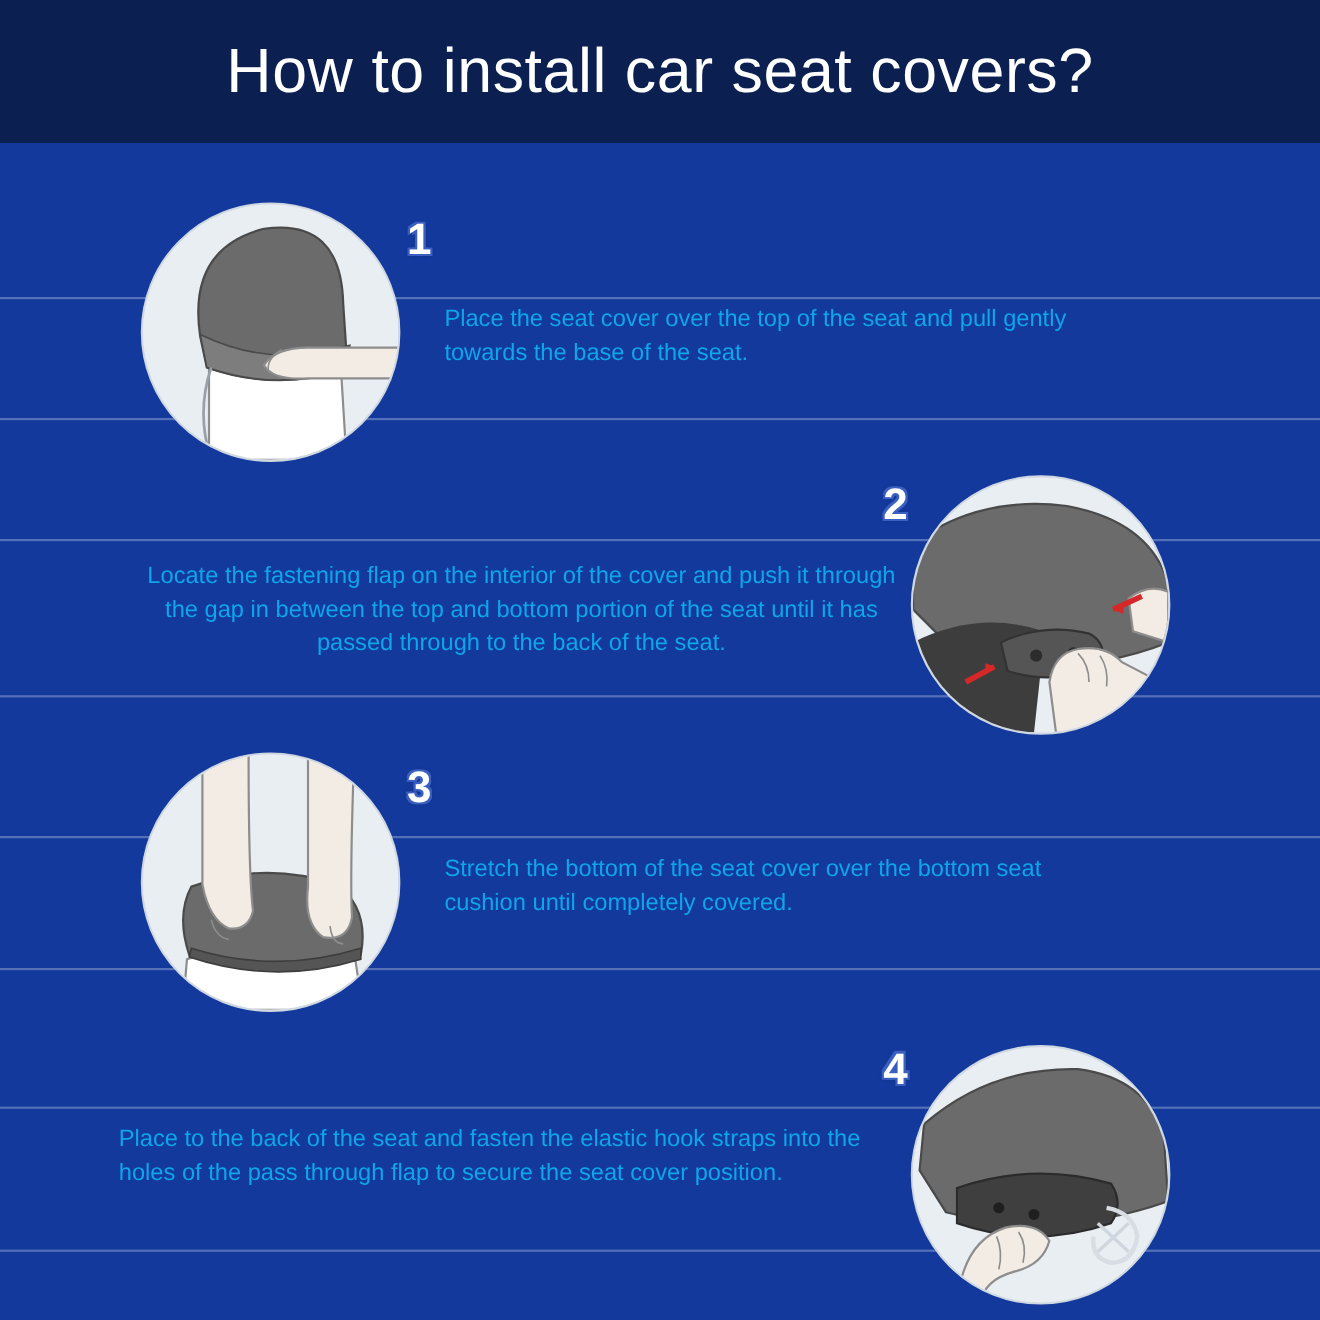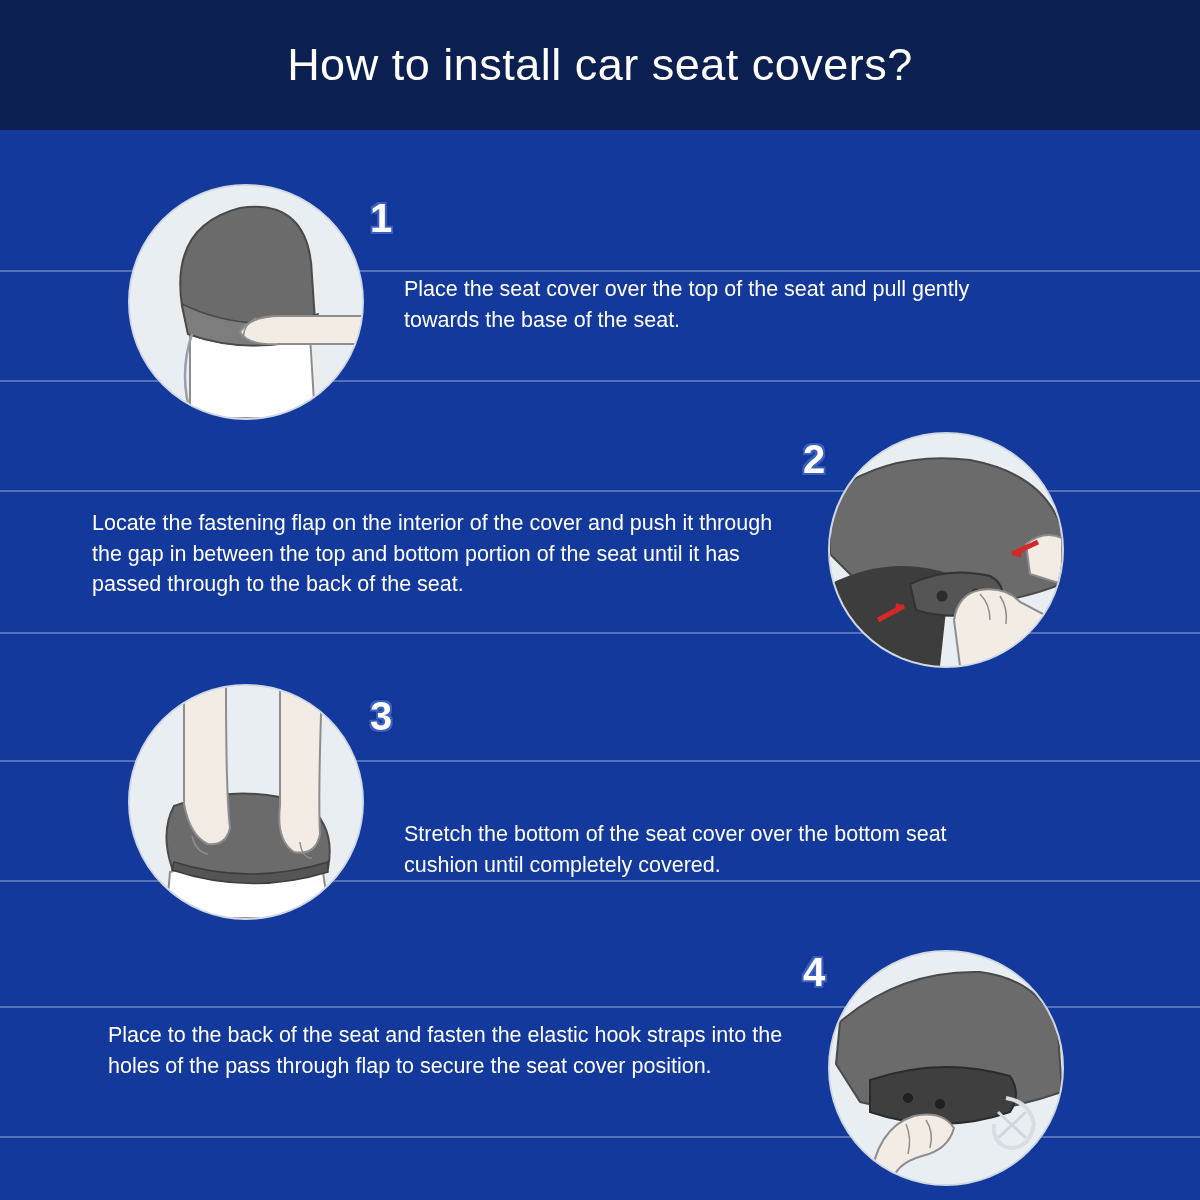--- a/index.html
+++ b/index.html
@@ -27,21 +27,21 @@
     left: 0; top: 0;
     width: 1200px;
     height: 130px;
     background: #0b1f50;
     display: flex;
     align-items: center;
     justify-content: center;
   }
   #header-title {
     color: #ffffff;
-    font-size: 45px;
+    font-size: 57px;
     font-weight: 400;
     letter-spacing: 0.5px;
     font-family: "Liberation Sans", sans-serif;
     text-align: right;
     white-space: nowrap;
   }
 
   
   .hrule {
     position: absolute;
@@ -70,40 +70,40 @@
     font-family: "Liberation Sans", sans-serif;
     text-shadow:
       -2px -2px 0 #3a5fc0,
        2px -2px 0 #3a5fc0,
       -2px  2px 0 #3a5fc0,
        2px  2px 0 #3a5fc0,
        0 0 5px rgba(0,0,0,0.35);
   }
   .step-text {
     position: absolute;
-    color: #ffffff;
+    color: #0ea5e9;
     font-size: 21.5px;
     line-height: 1.42;
     font-family: "Liberation Sans", sans-serif;
   }
 
   
   #step-1-illus { left: 128px; top: 184px; }
   #step-1-num   { left: 370px; top: 196px; }
   #step-1-text  { left: 404px; top: 274px; width: 600px; }
 
   
   #step-2-illus { left: 828px; top: 432px; }
   #step-2-num   { left: 803px; top: 437px; }
-  #step-2-text  { left: 92px; top: 508px; width: 700px; }
+  #step-2-text  { left: 124px; top: 508px; width: 700px; text-align: center; }
 
   
   #step-3-illus { left: 128px; top: 684px; }
   #step-3-num   { left: 370px; top: 694px; }
-  #step-3-text  { left: 404px; top: 774px; width: 610px; margin-top: 45px; }
+  #step-3-text  { left: 404px; top: 774px; width: 610px; }
 
   
   #step-4-illus { left: 828px; top: 950px; }
   #step-4-num   { left: 803px; top: 950px; }
   #step-4-text  { left: 108px; top: 1020px; width: 680px; }
 
   svg { display: block; }
 </style>
 </head>
 <body>

